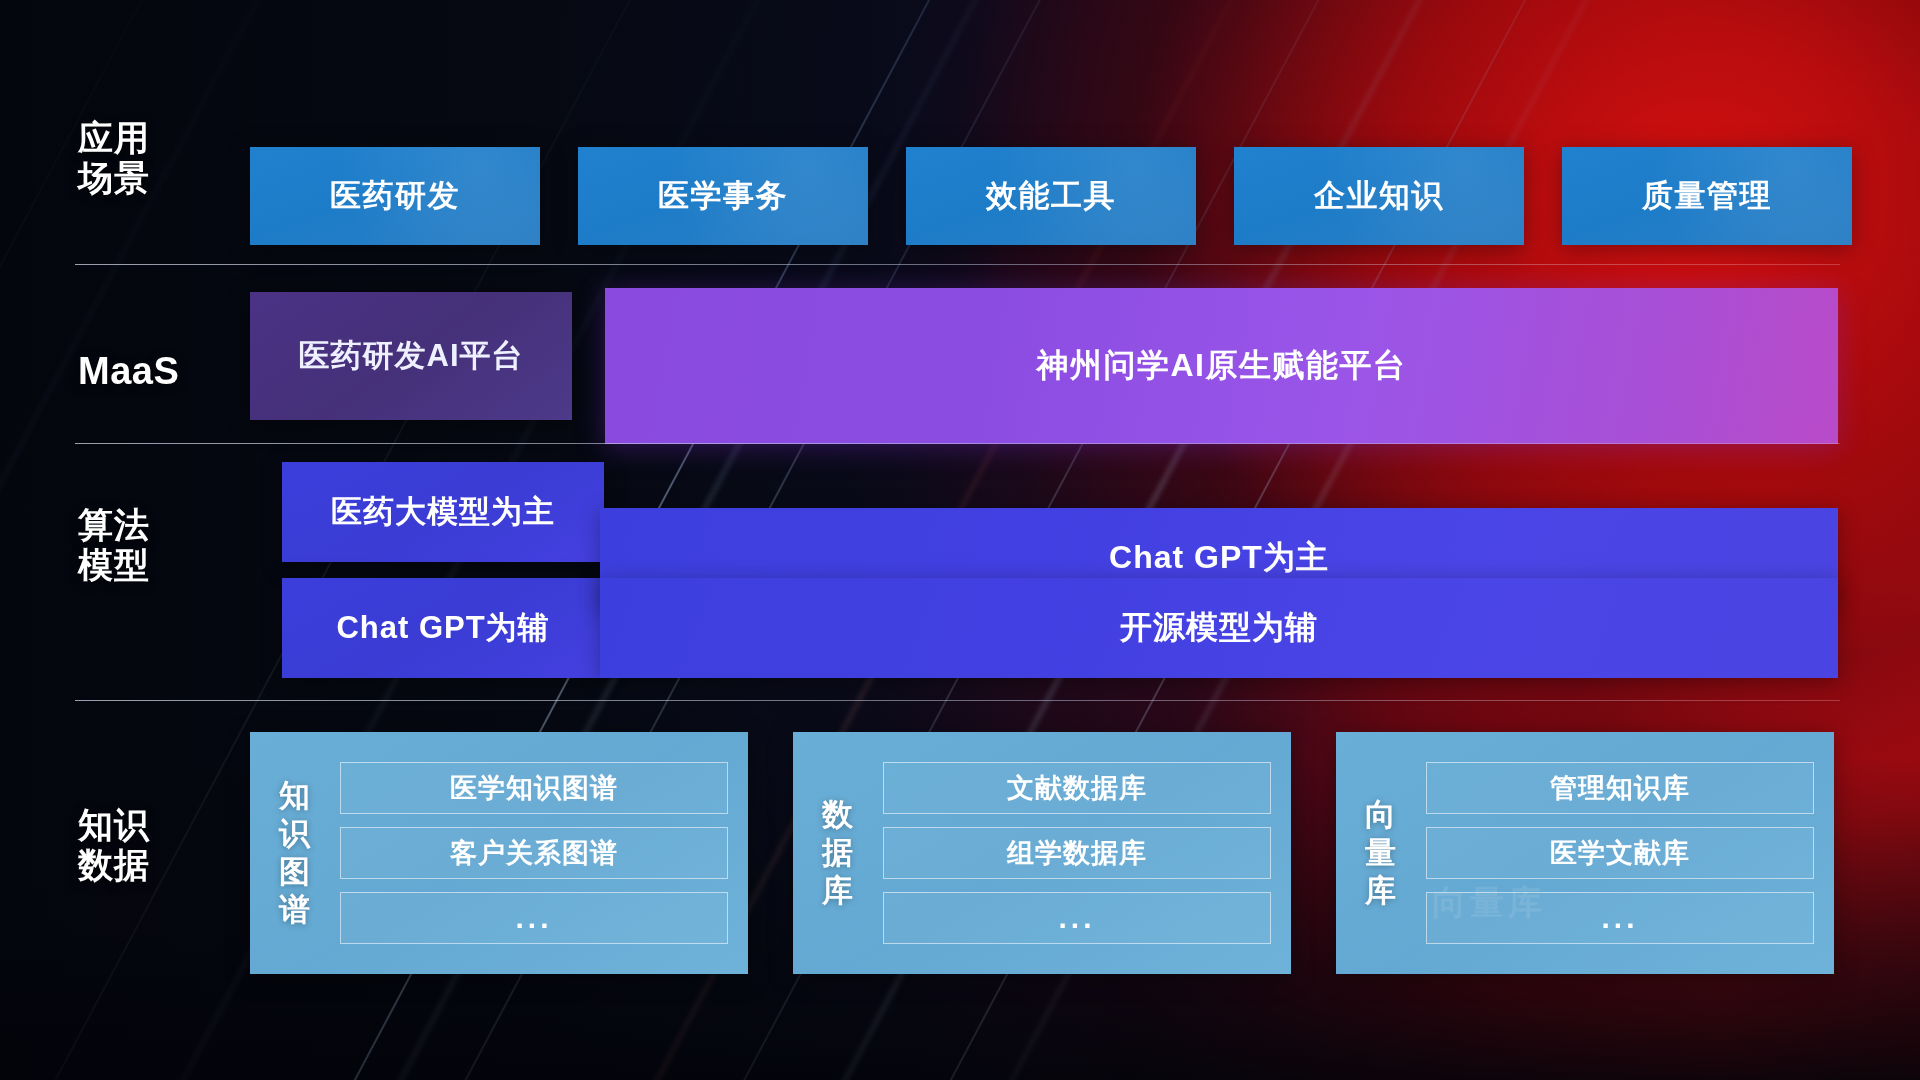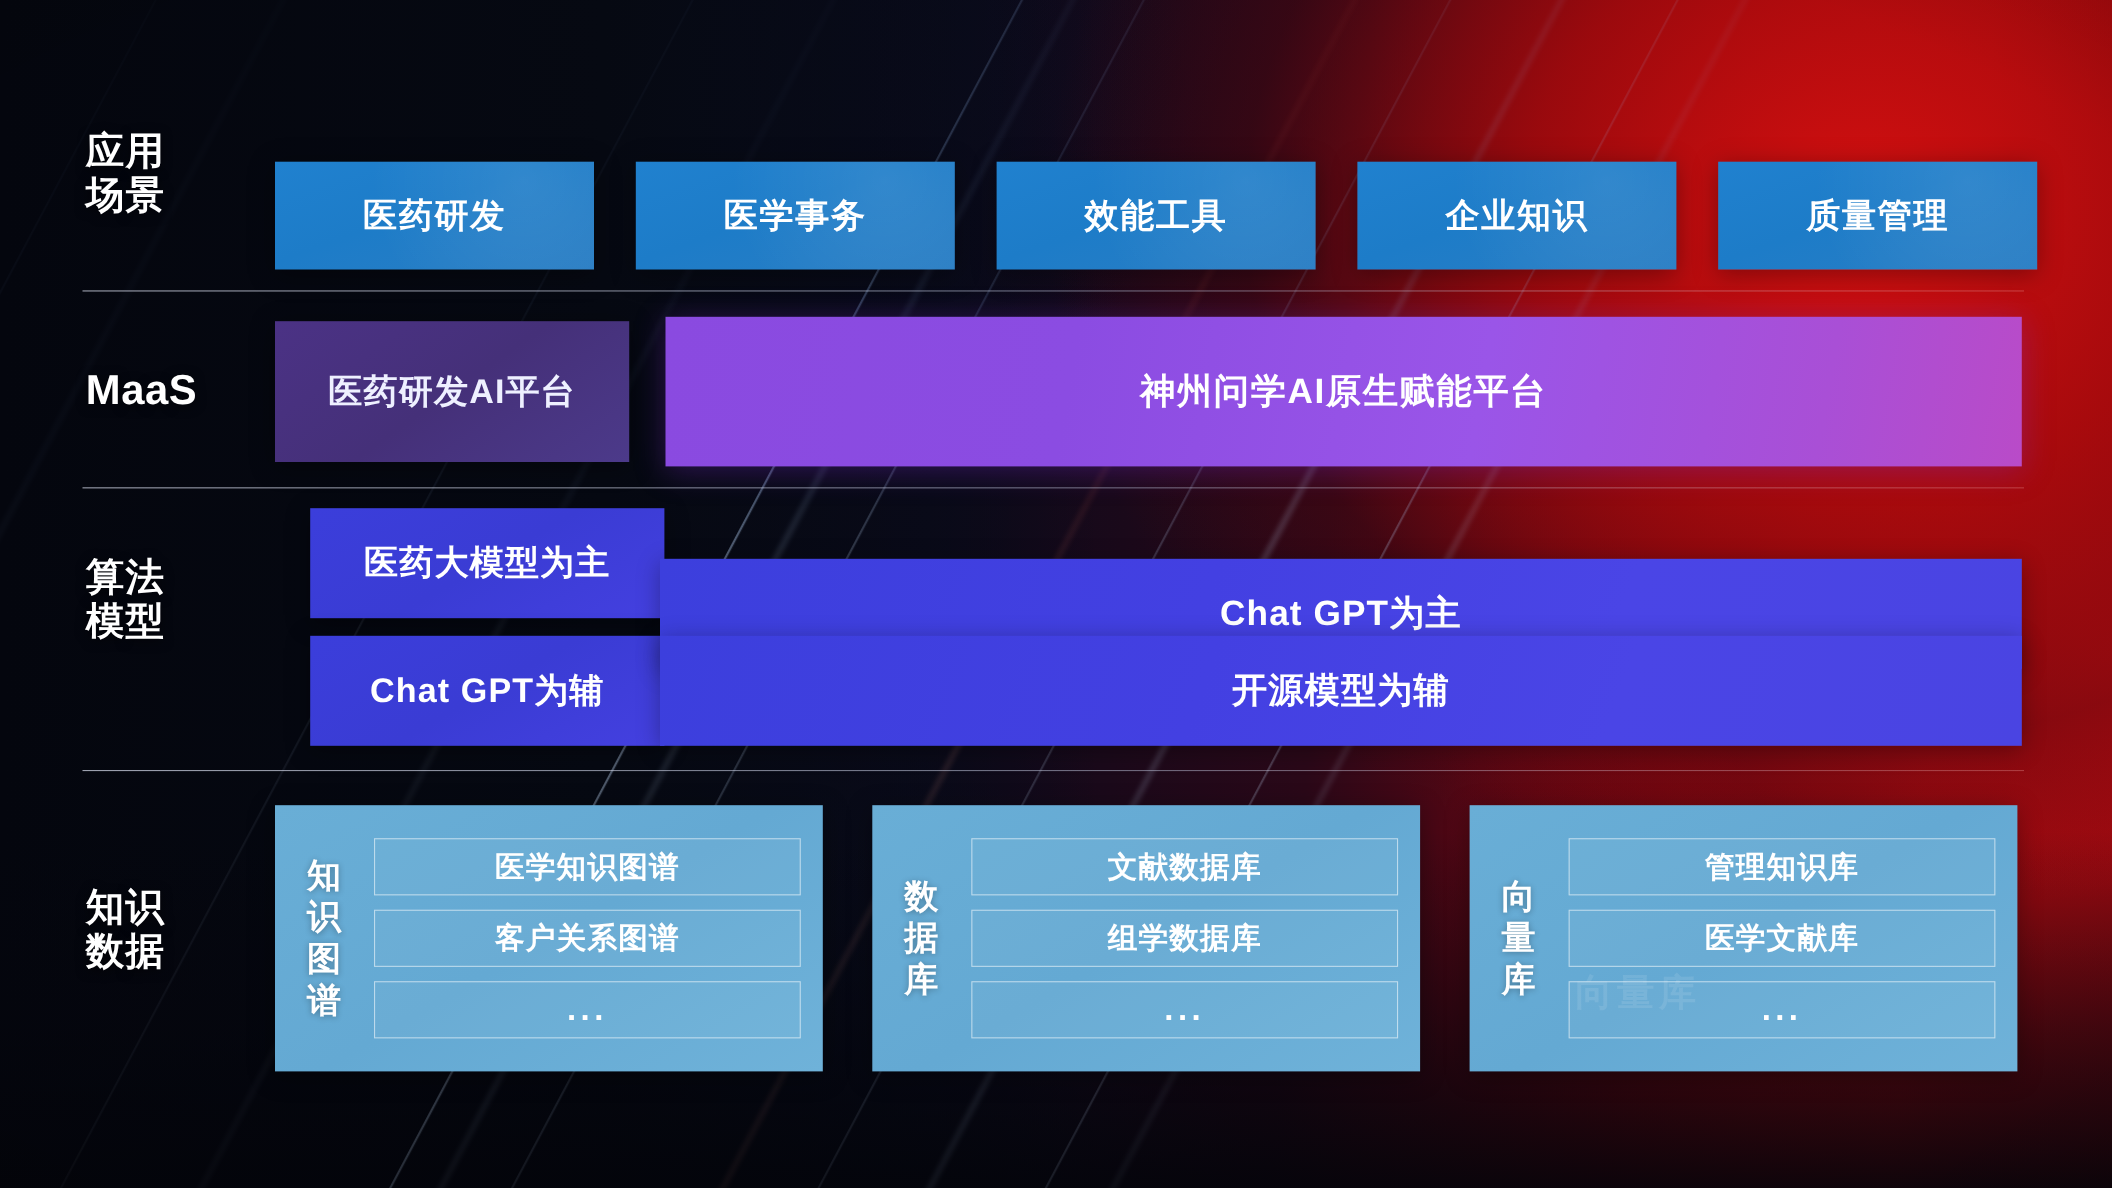--- a/index.html
+++ b/index.html
@@ -77,21 +77,21 @@
 
   
   .maas-left {
     position:absolute; left:250px; top:292px; width:322px; height:128px;
     background:linear-gradient(145deg, #4b3285 0%, #453079 50%, #4c3a8a 100%);
     display:flex; align-items:center; justify-content:center;
     color:#eef0ff; font-size:31px; font-weight:bold; letter-spacing:1px;
     box-shadow:0 4px 22px rgba(0,0,0,.4);
   }
   .maas-right {
-    position:absolute; left:605px; top:288px; width:1233px; height:136px;
+    position:absolute; left:605px; top:288px; width:1233px; height:156px;
     background:linear-gradient(100deg, #8a4ae0 0%, #8b4ce2 30%, #9a55e8 60%, #a94fd6 85%, #b94bc8 100%);
     display:flex; align-items:center; justify-content:center;
     color:#ffffff; font-size:32px; font-weight:bold; letter-spacing:1.5px;
     box-shadow:0 4px 26px rgba(120,40,200,.35);
   }
 
   
   .algo-left-1, .algo-left-2 {
     position:absolute; left:250px; width:322px; height:100px;
     background:linear-gradient(150deg, #3b3edb 0%, #3a3cd4 50%, #4440e0 100%);
@@ -176,21 +176,21 @@
   </div>
   <div class="apps">
     <div class="app-box">医药研发</div>
     <div class="app-box">医学事务</div>
     <div class="app-box">效能工具</div>
     <div class="app-box">企业知识</div>
     <div class="app-box">质量管理</div>
   </div>
   <div class="divider" style="top:264px;"></div>
 
-  <div class="row-label en" style="top:334px;">MaaS</div>
+  <div class="row-label en" style="top:350px;">MaaS</div>
   <div class="maas-left">医药研发AI平台</div>
   <div class="maas-right">神州问学AI原生赋能平台</div>
   <div class="divider" style="top:443px;"></div>
 
   <div class="row-label cn" style="top:505px;">
     <div>算法</div>
     <div>模型</div>
   </div>
   <div class="algo-left-1">医药大模型为主</div>
   <div class="algo-left-2">Chat GPT为辅</div>

